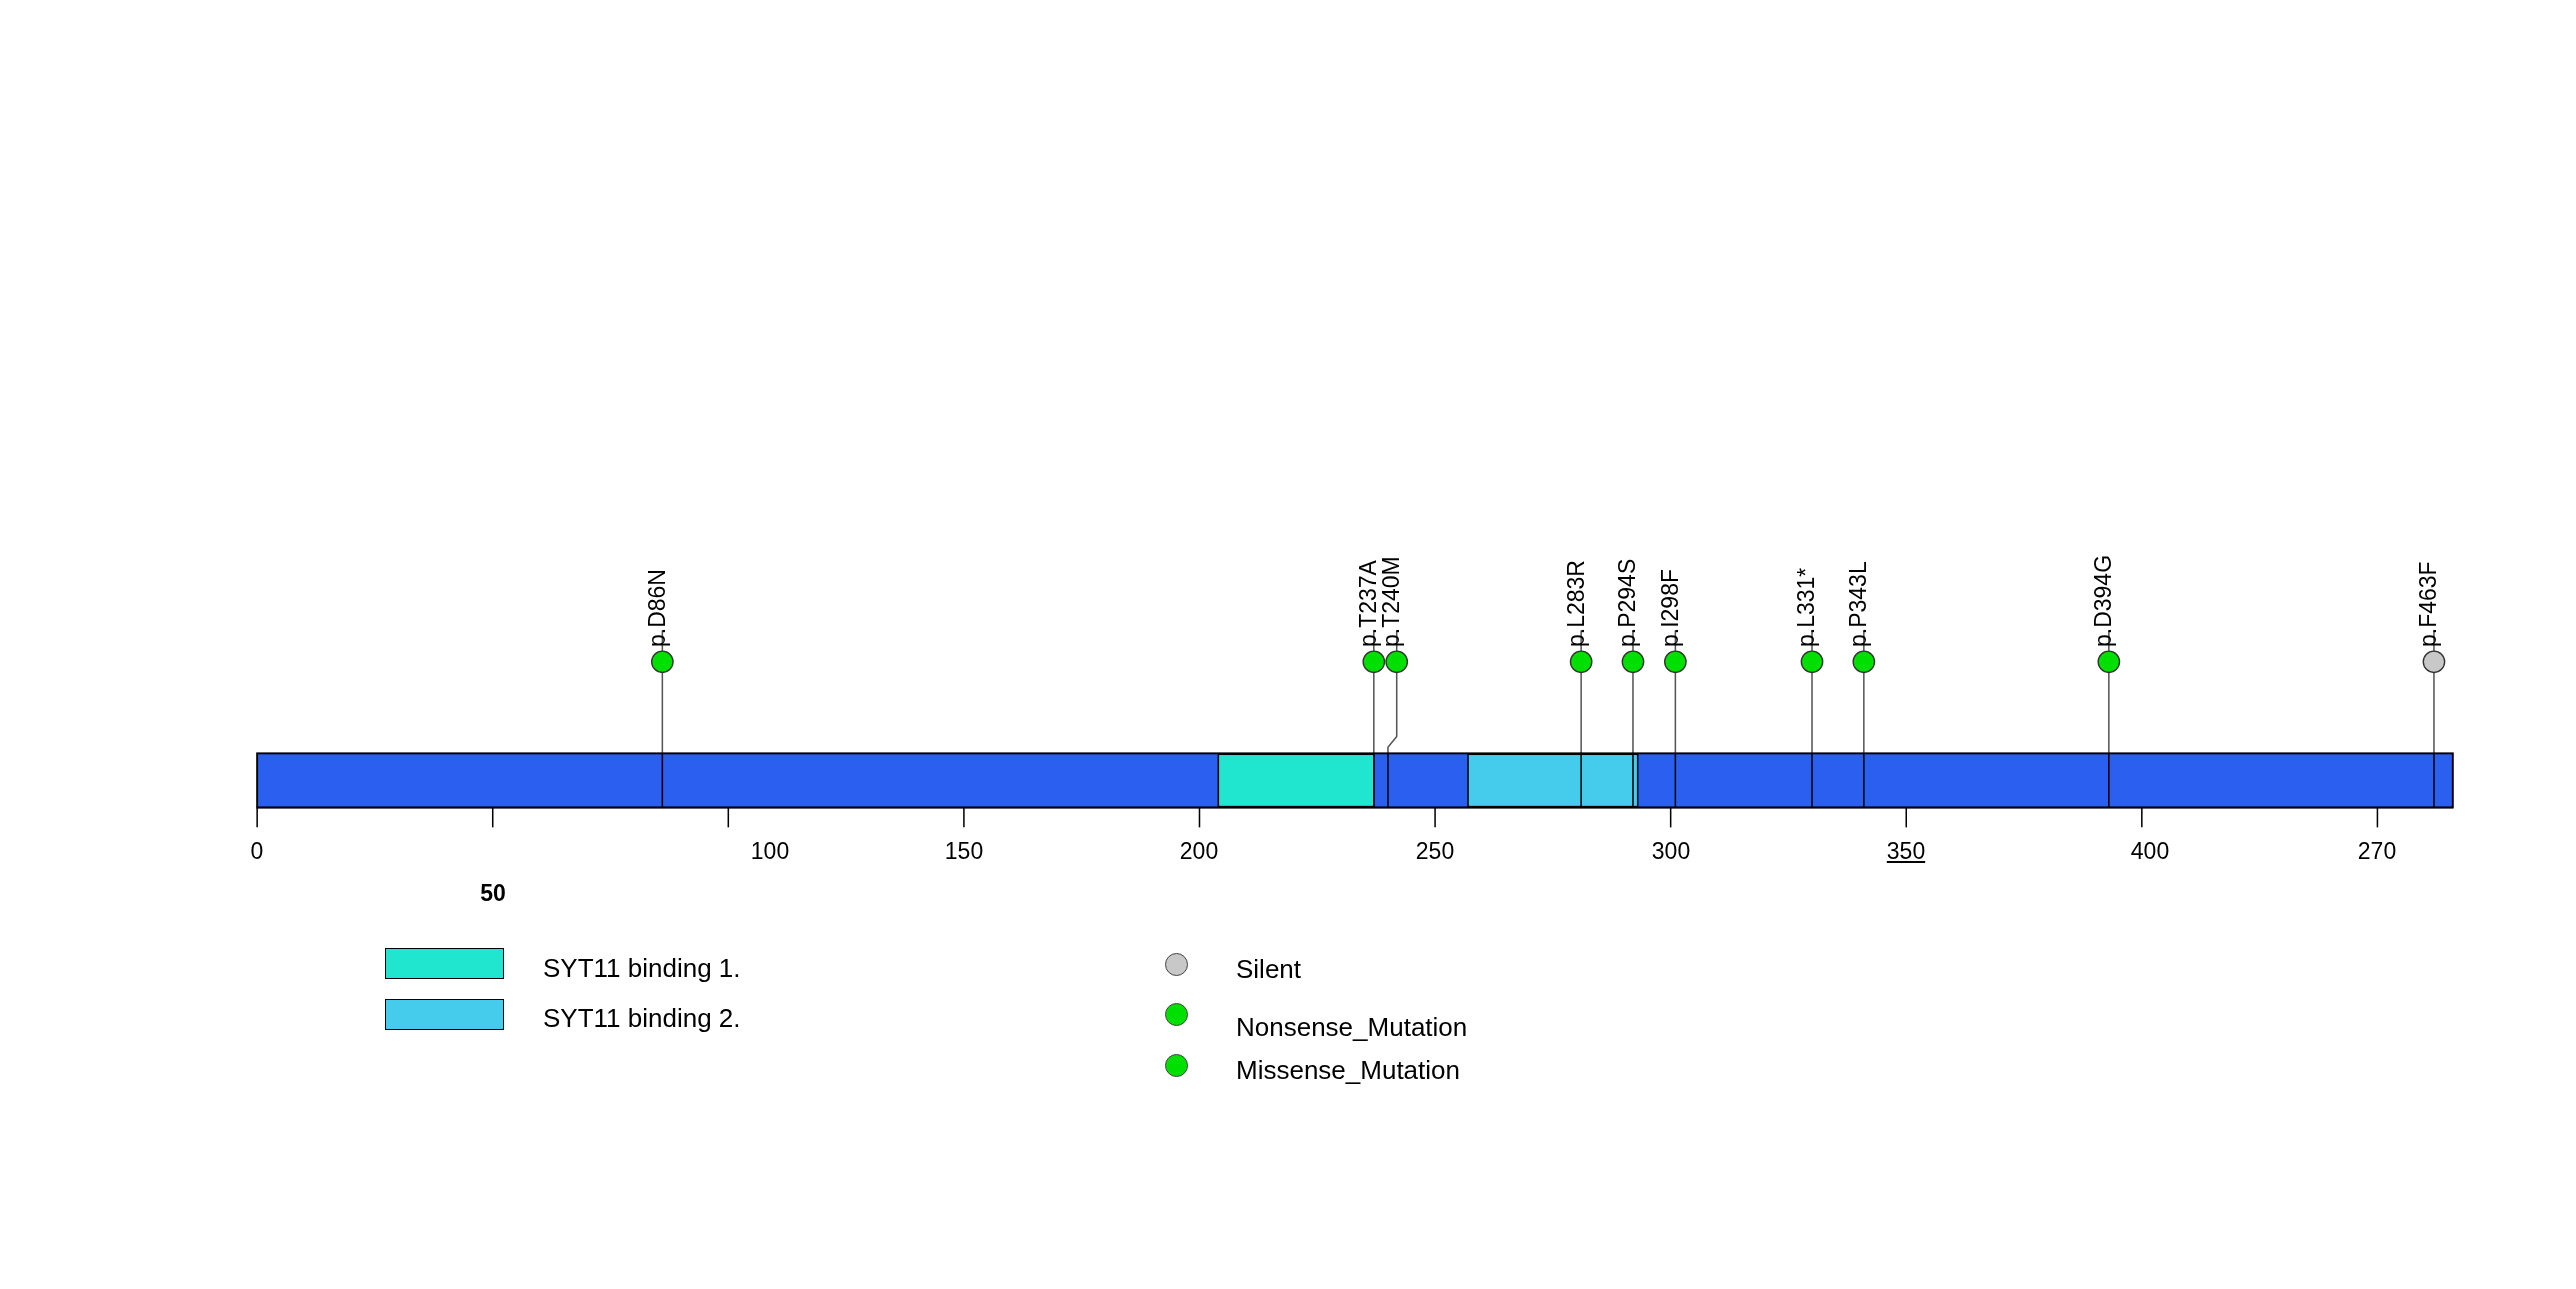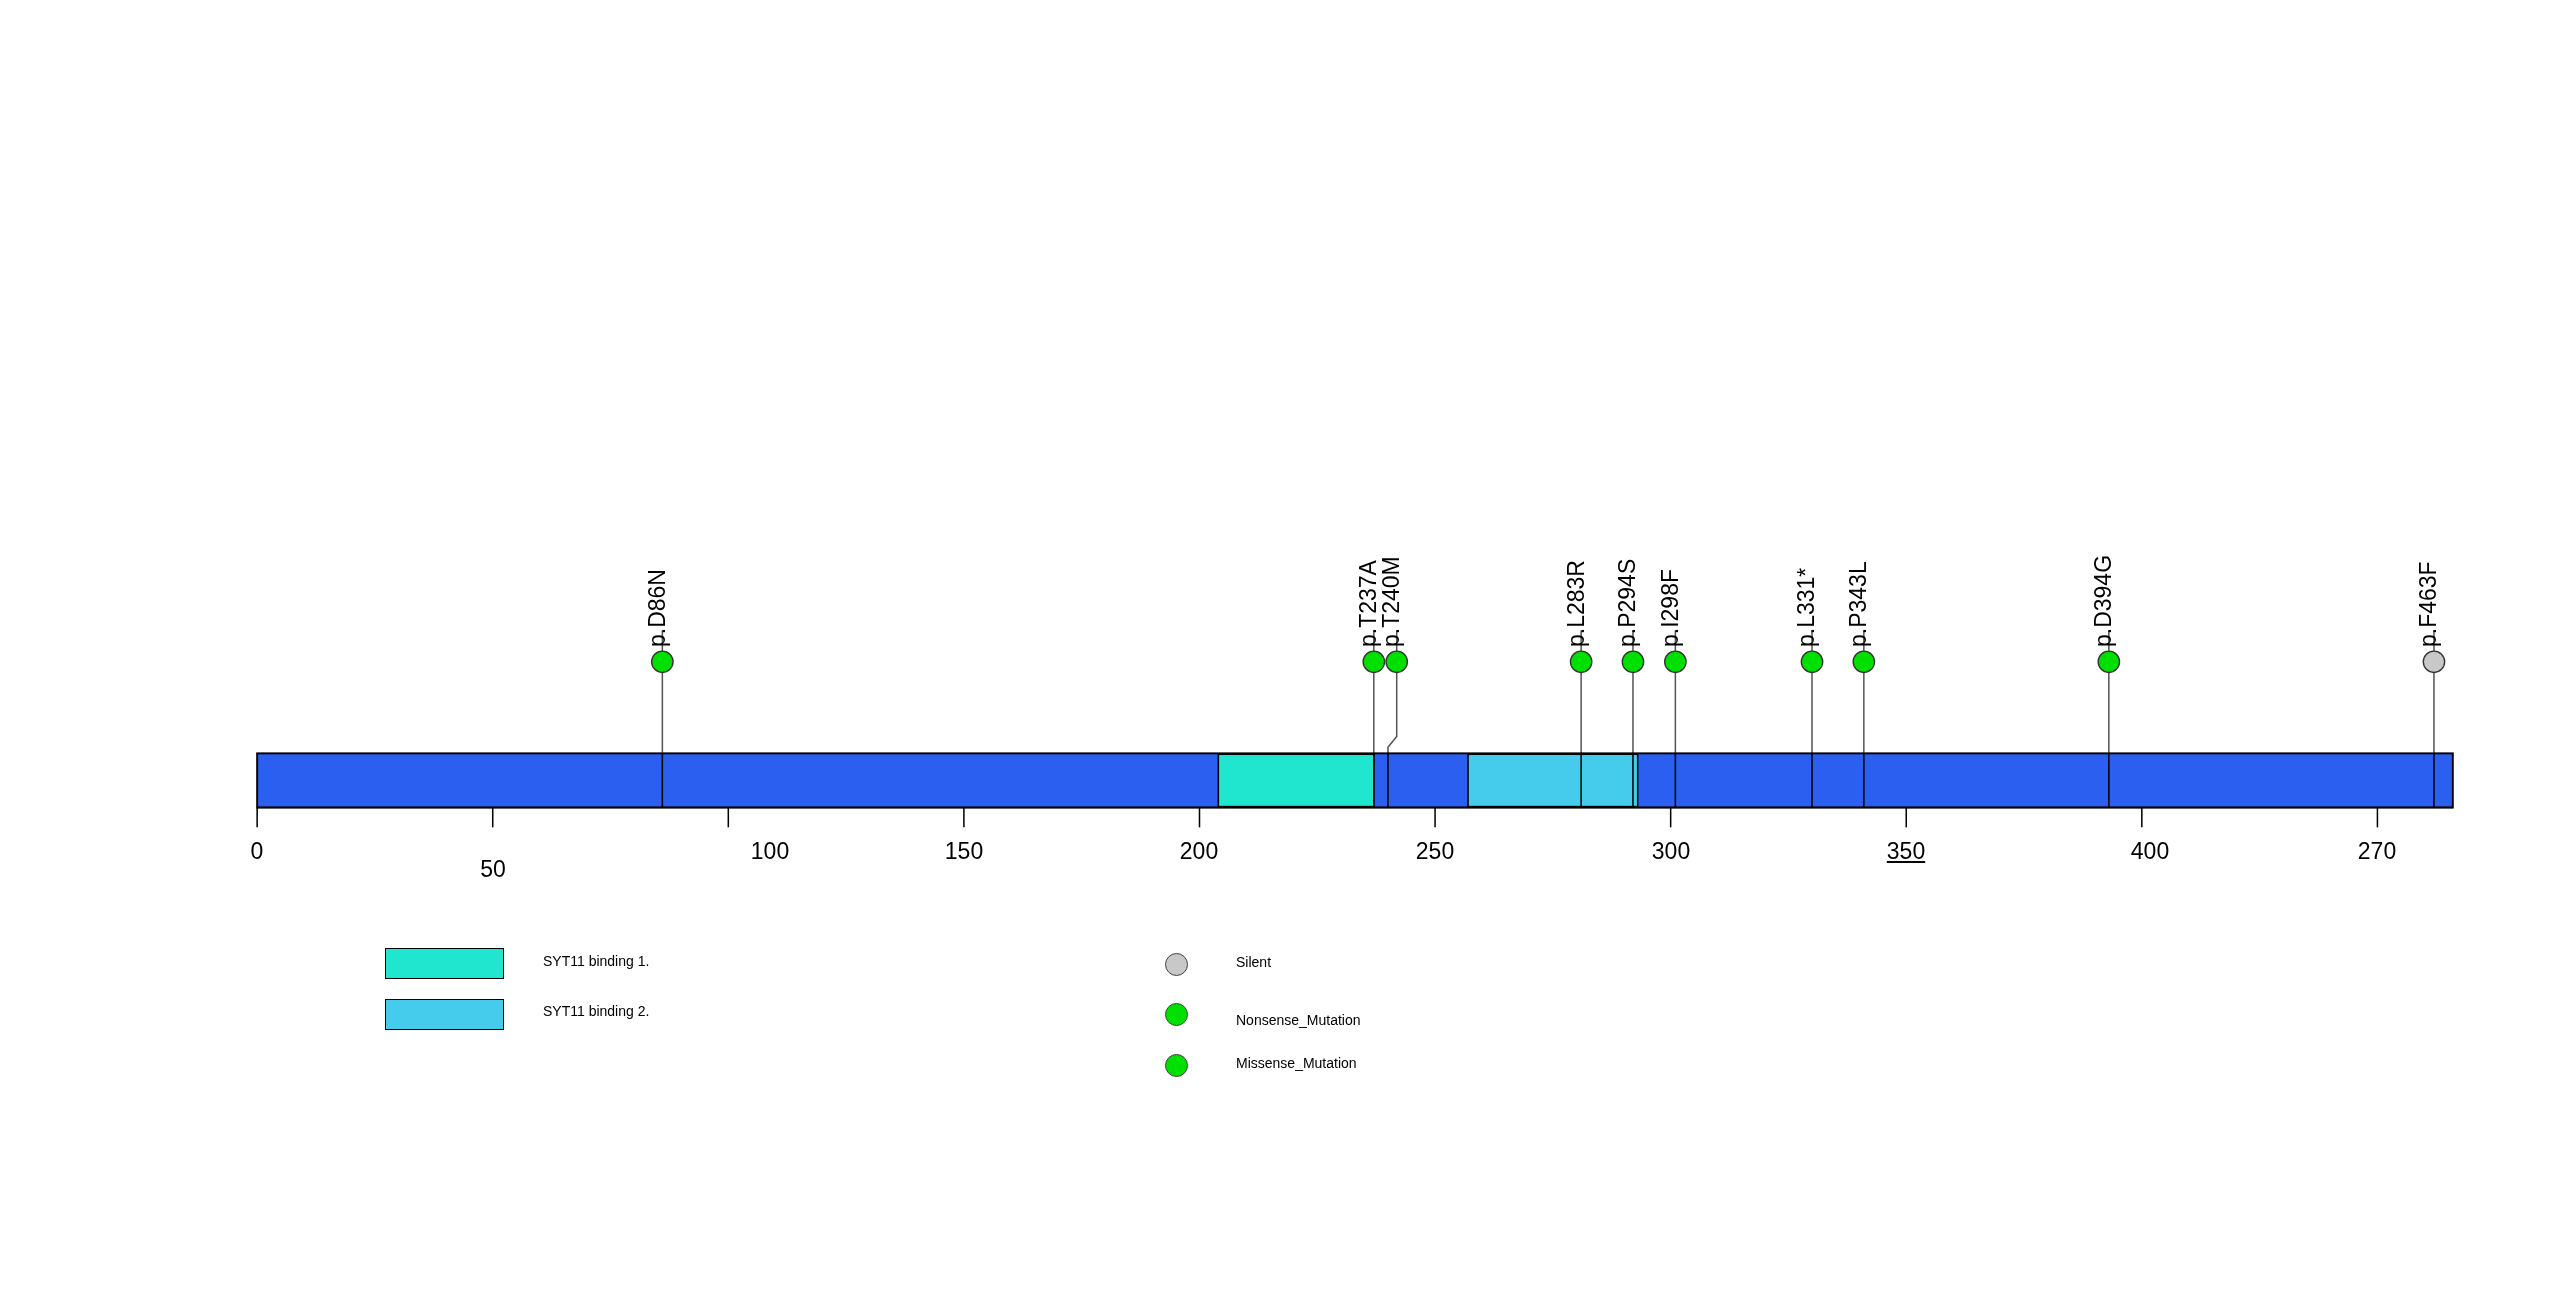--- a/index.html
+++ b/index.html
@@ -36,21 +36,21 @@
   .axis-tick-label {
     position: absolute;
     font-size: 23px;
     color: #000000;
     transform: translateX(-50%);
     white-space: nowrap;
   }
 
   .legend-text {
     position: absolute;
-    font-size: 14px;
+    font-size: 26px;
     color: #000000;
     white-space: nowrap;
   }
 
   .legend-swatch {
     position: absolute;
     border: 1.1px solid #000000;
     box-sizing: border-box;
   }
 
@@ -147,21 +147,21 @@
     <div class="lolli-label" style="left: 1382px; top: 620px;">p.T237A</div>
     <div class="lolli-label" style="left: 1405px; top: 620px;">p.T240M</div>
     <div class="lolli-label" style="left: 1590px; top: 620px;">p.L283R</div>
     <div class="lolli-label" style="left: 1641px; top: 620px;">p.P294S</div>
     <div class="lolli-label" style="left: 1684px; top: 620px;">p.I298F</div>
     <div class="lolli-label" style="left: 1820px; top: 620px;">p.L331*</div>
     <div class="lolli-label" style="left: 1872px; top: 620px;">p.P343L</div>
     <div class="lolli-label" style="left: 2117px; top: 620px;">p.D394G</div>
     <div class="lolli-label" style="left: 2442px; top: 620px;">p.F463F</div>
     <div class="axis-tick-label" style="left: 257px; top: 838px;">0</div>
-    <div class="axis-tick-label" style="left: 493px; top: 856px;">50</div>
+    <div class="axis-tick-label" style="left: 493px; top: 880px; font-weight: bold;">50</div>
     <div class="axis-tick-label" style="left: 728px; top: 838px; margin-left: 42px;">100</div>
     <div class="axis-tick-label" style="left: 964px; top: 838px;">150</div>
     <div class="axis-tick-label" style="left: 1199px; top: 838px;">200</div>
     <div class="axis-tick-label" style="left: 1435px; top: 838px;">250</div>
     <div class="axis-tick-label" style="left: 1671px; top: 838px;">300</div>
     <div class="axis-tick-label" style="left: 1906px; top: 838px; text-decoration: underline;">350</div>
     <div class="axis-tick-label" style="left: 2142px; top: 838px; margin-left: 8px;">400</div>
     <div class="axis-tick-label" style="left: 2377px; top: 838px;">270</div>
     <div class="legend-swatch" style="left: 385px; top: 948px; width: 119px; height: 30.5px; background: rgb(32, 230, 208);"></div>
     <div class="legend-text" style="left: 543px; top: 953px;">SYT11 binding 1.</div>

